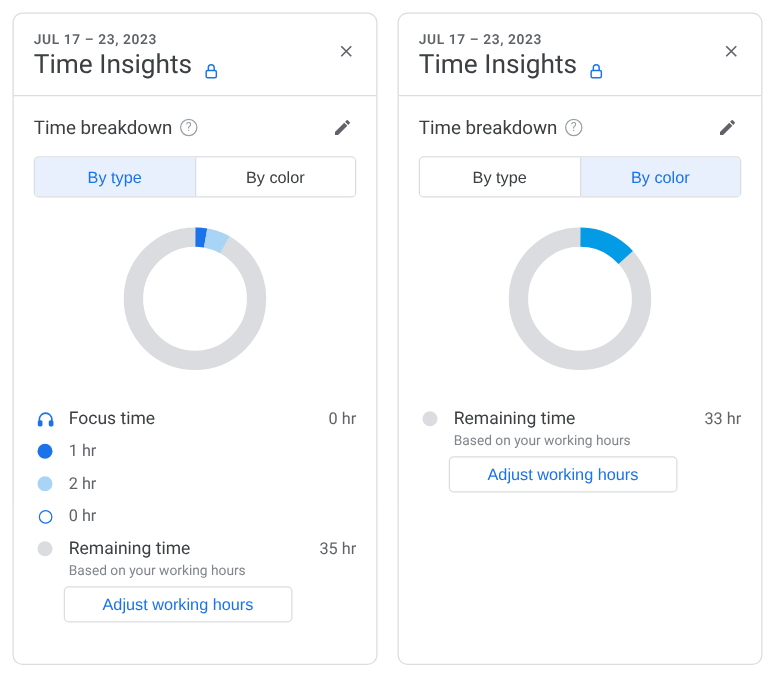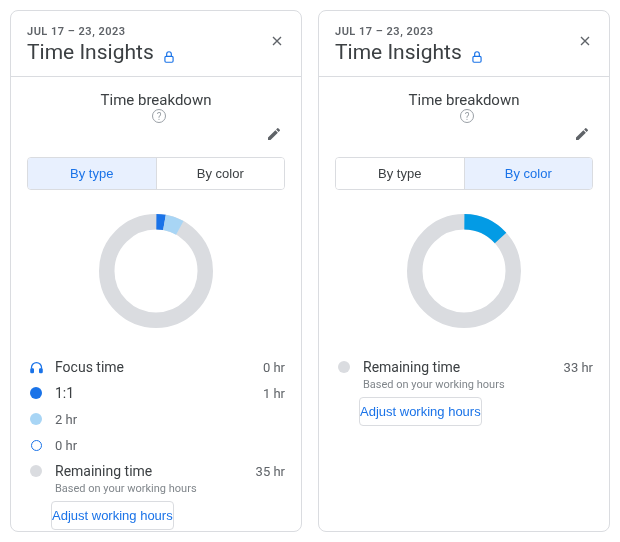--- a/index.html
+++ b/index.html
@@ -58,21 +58,20 @@
     cursor: pointer;
     background: none; border: none;
   }
   .body {
     padding: 14px 16px 16px 16px;
     overflow: hidden;
   }
   .section-row {
     display: flex; align-items: center;
     margin-bottom: 12px;
-    flex-direction: column;
   }
   .section-title {
     font-size: 15px;
     color: #3c4043;
     font-weight: 400;
   }
   .help-icon {
     width: 14px; height: 14px;
     border: 1px solid #9aa0a6;
     border-radius: 50%;
@@ -138,21 +137,21 @@
     color: #80868b;
     margin-left: 28px;
     margin-top: -2px;
   }
   .adjust-btn {
     display: inline-block;
     margin-left: 24px;
     margin-top: 6px;
     border: 1px solid #dadce0;
     border-radius: 4px;
-    padding: 6px 0;
+    padding: 6px 30px;
     font-size: 13px;
     color: #1a73e8;
     background: #fff;
     cursor: pointer;
     font-weight: 500;
   }
   svg { display: block; }
 </style>
 </head>
 <body>
@@ -207,21 +206,20 @@
               <rect x="17" y="14" width="4" height="6" rx="1" fill="currentColor"></rect>
             </svg>
         </span>
         <span class="legend-label">Focus time</span>
         <span class="legend-val">0 hr</span>
       </div>
       <div class="legend-row">
         <span class="legend-icon">
             <span class="dot" style="background:#1a73e8"></span>
           </span>
-        <span class="legend-label">1:1</span>
         <span class="legend-val">1 hr</span>
       </div>
       <div class="legend-row">
         <span class="legend-icon">
             <span class="dot" style="background:#a8d5f5"></span>
           </span>
         <span class="legend-val">2 hr</span>
       </div>
       <div class="legend-row">
         <span class="legend-icon">

